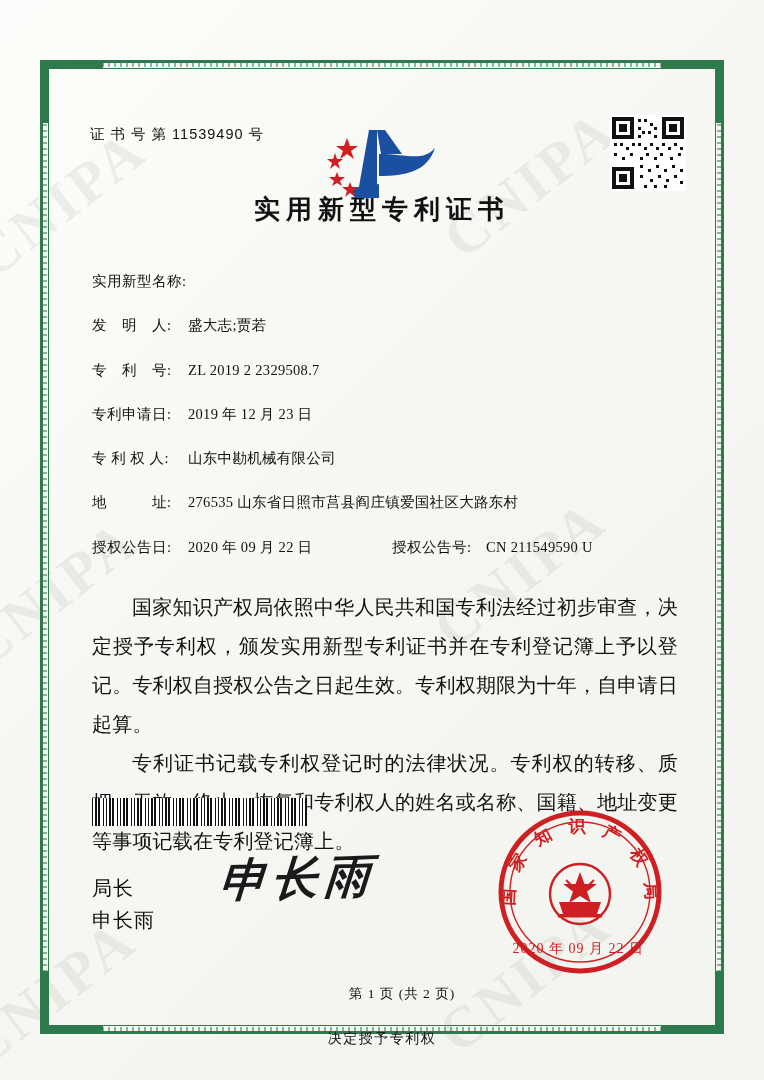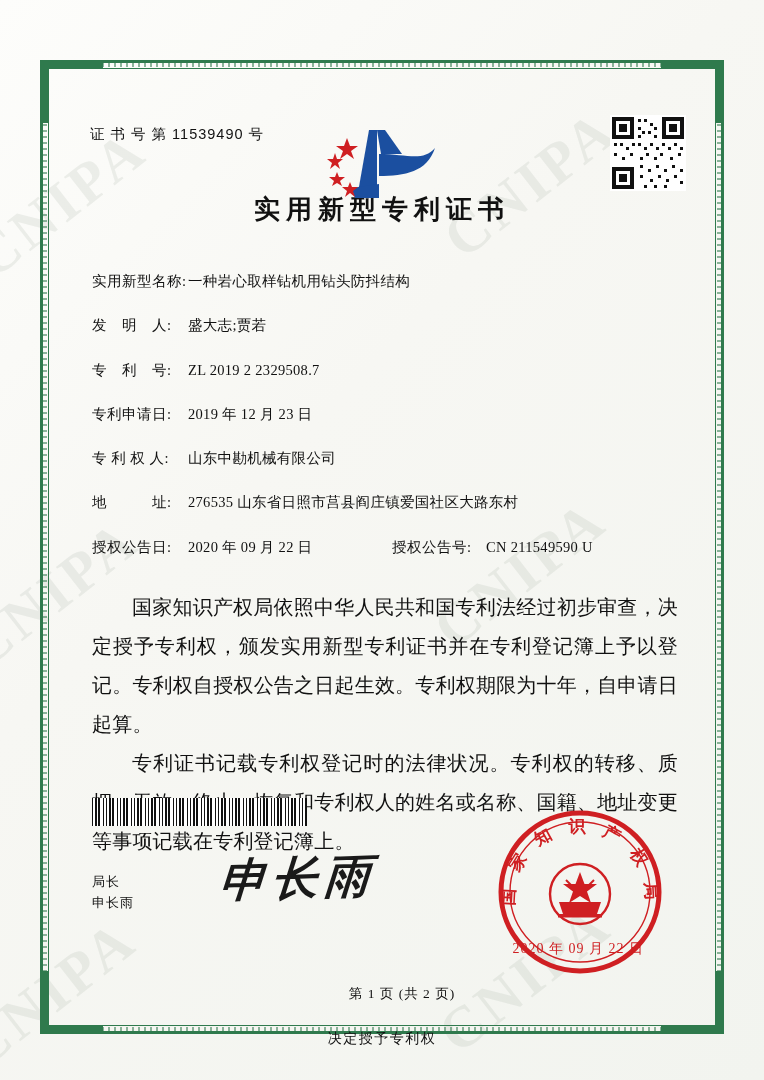--- a/index.html
+++ b/index.html
@@ -180,21 +180,21 @@
     left: 22px; top: 18px;
     width: 215px; height: 28px;
     background-image: repeating-linear-gradient(90deg,
       #111 0 1px, #fff 1px 3px, #111 3px 5px, #fff 5px 6px,
       #111 6px 8px, #fff 8px 11px, #111 11px 12px, #fff 12px 14px);
   }
   #chief-label {
     position: absolute;
     left: 22px; top: 92px;
     font-family: "Liberation Serif", "DejaVu Serif", serif;
-    font-size: 13px;
+    font-size: 20px;
     line-height: 1.6;
     color: #111;
     letter-spacing: 1px;
   }
   #signature {
     position: absolute;
     left: 150px; top: 68px;
     font-family: "Liberation Serif", "DejaVu Serif", serif;
     font-size: 46px;
     color: #1a1a1a;
@@ -346,21 +346,20 @@
     </div>
 
     <div id="cert-number">证 书 号 第 11539490 号</div>
 
     <div id="title">实用新型专利证书</div>
 
     <div id="fields">
 
       <div class="field-row">
         <div class="field-label">实用新型名称:</div>
-        <div class="field-value">一种岩心取样钻机用钻头防抖结构</div>
       </div>
 
       <div class="field-row">
         <div class="field-label">发　明　人:</div>
         <div class="field-value">盛大志;贾若</div>
       </div>
 
       <div class="field-row">
         <div class="field-label">专　利　号:</div>
         <div class="field-value">ZL 2019 2 2329508.7</div>

